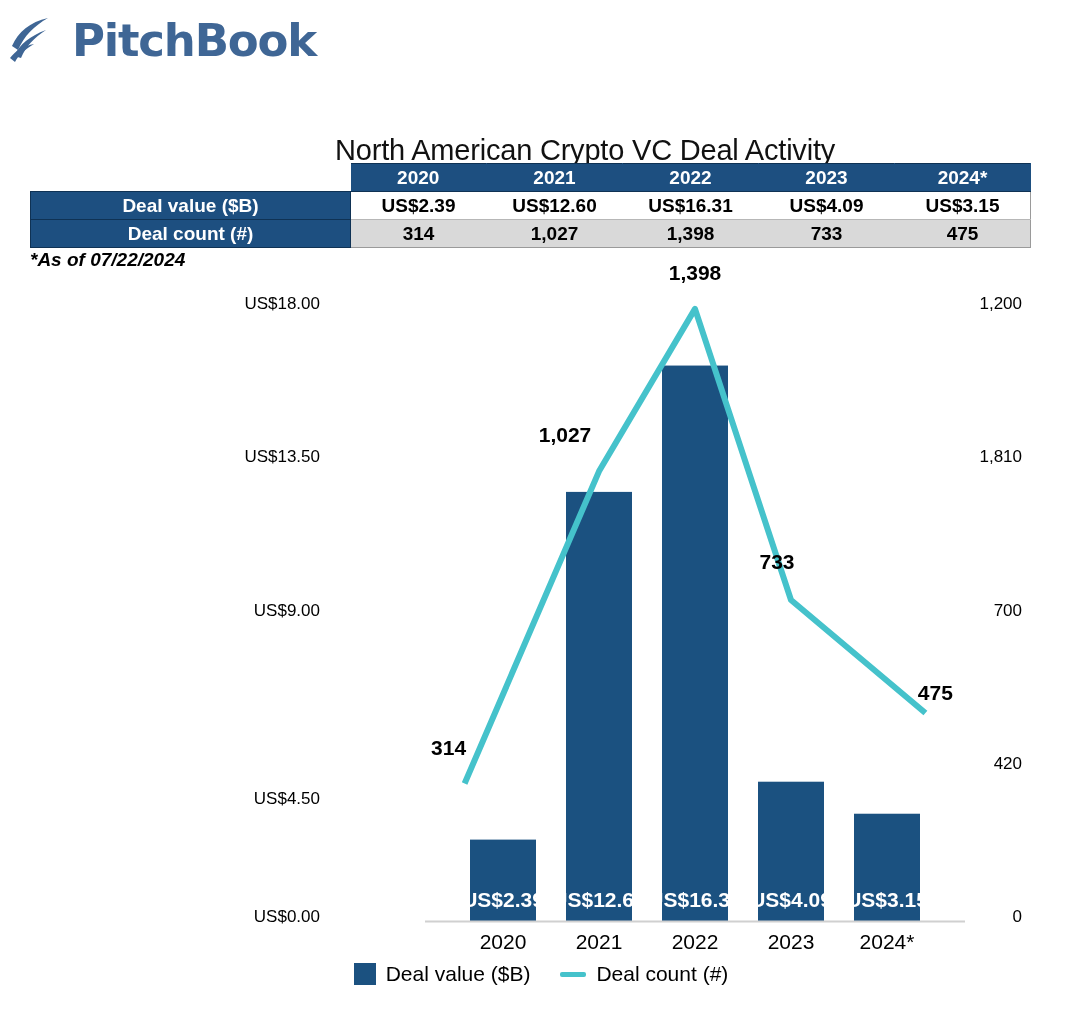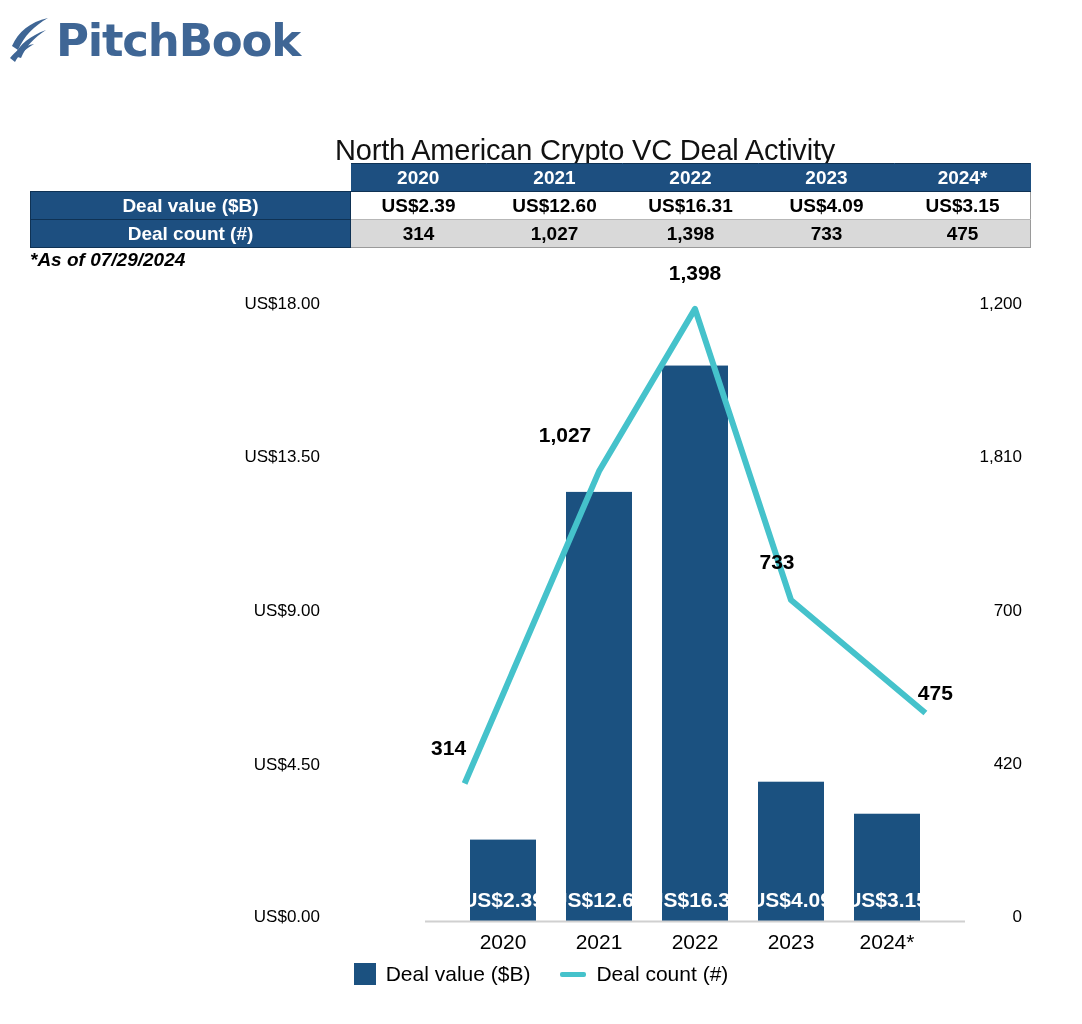--- a/index.html
+++ b/index.html
@@ -17,20 +17,21 @@
   }
 
   
   #logo {
     position: absolute;
     left: 8px;
     top: 10px;
     height: 60px;
     display: flex;
     align-items: center;
+    gap: 16px;
   }
   #logo-mark { width: 46px; height: 48px; display:block; }
   #logo-word {
     font-size: 45px;
     font-weight: bold;
     color: #3f6695;
     letter-spacing: -1.2px;
     line-height: 1;
     margin-left: 2px;
     font-family: "DejaVu Sans", sans-serif;
@@ -218,39 +219,39 @@
       <td class="row-label">Deal count (#)</td>
       <td class="cell-cnt first">314</td>
       <td class="cell-cnt">1,027</td>
       <td class="cell-cnt">1,398</td>
       <td class="cell-cnt">733</td>
       <td class="cell-cnt last">475</td>
     </tr>
   </tbody>
 </table>
 
-<div id="footnote">*As of 07/29/2024</div>
+<div id="footnote">*As of 07/22/2024</div>
 
 <svg id="plot">
   <g id="bars-group">
       <rect x="470" y="839.6072222222222" width="66" height="81.39277777777784" fill="#1b5180"></rect>
       <rect x="566" y="491.90000000000003" width="66" height="429.09999999999997" fill="#1b5180"></rect>
       <rect x="662" y="365.5538888888889" width="66" height="555.4461111111111" fill="#1b5180"></rect>
       <rect x="758" y="781.7127777777778" width="66" height="139.28722222222223" fill="#1b5180"></rect>
       <rect x="854" y="813.725" width="66" height="107.27499999999998" fill="#1b5180"></rect>
     </g>
   <g id="baseline-group">
       <line x1="425" x2="965" y1="921.5" y2="921.5" stroke="#d0d0d0" stroke-width="2"></line>
     </g>
   <polyline id="line-series" fill="none" stroke="#45c2cb" stroke-width="6" stroke-linejoin="round" stroke-linecap="butt" points="464.6,783.5128571428571 599,471.3207142857143 695,308.87571428571425 791,600.0507142857143 925.4,713.0178571428571"></polyline>
 </svg>
 
 <div id="overlay">
     <div class="axis-label left" style="top: 907px;">US$0.00</div>
-    <div class="axis-label left" style="top: 755px; margin-left: 17px;">US$4.50</div>
+    <div class="axis-label left" style="top: 789px; margin-left: 17px;">US$4.50</div>
     <div class="axis-label left" style="top: 600.5px; margin-left: 36px;">US$9.00</div>
     <div class="axis-label left" style="top: 447.25px;">US$13.50</div>
     <div class="axis-label left" style="top: 294px;">US$18.00</div>
     <div class="axis-label right" style="top: 907px;">0</div>
     <div class="axis-label right" style="top: 753.75px;">420</div>
     <div class="axis-label right" style="top: 600.5px;">700</div>
     <div class="axis-label right" style="top: 447.25px;">1,810</div>
     <div class="axis-label right" style="top: 294px;">1,200</div>
     <div class="cat-label" style="left: 443px; top: 930px;">2020</div>
     <div class="cat-label" style="left: 539px; top: 930px;">2021</div>

